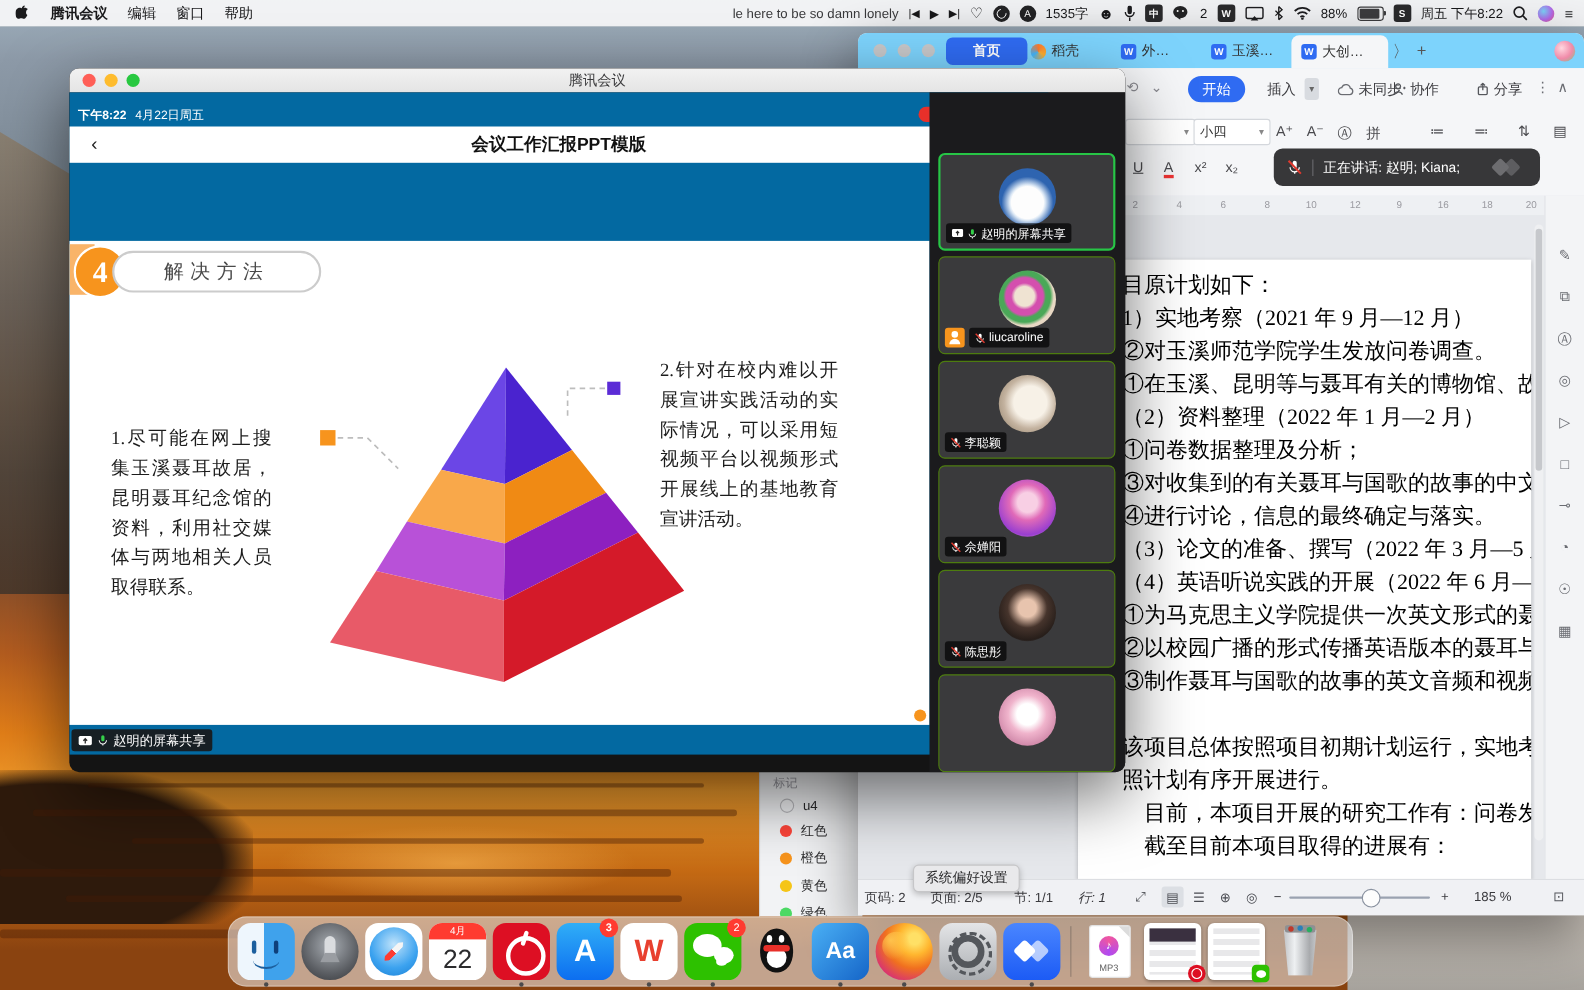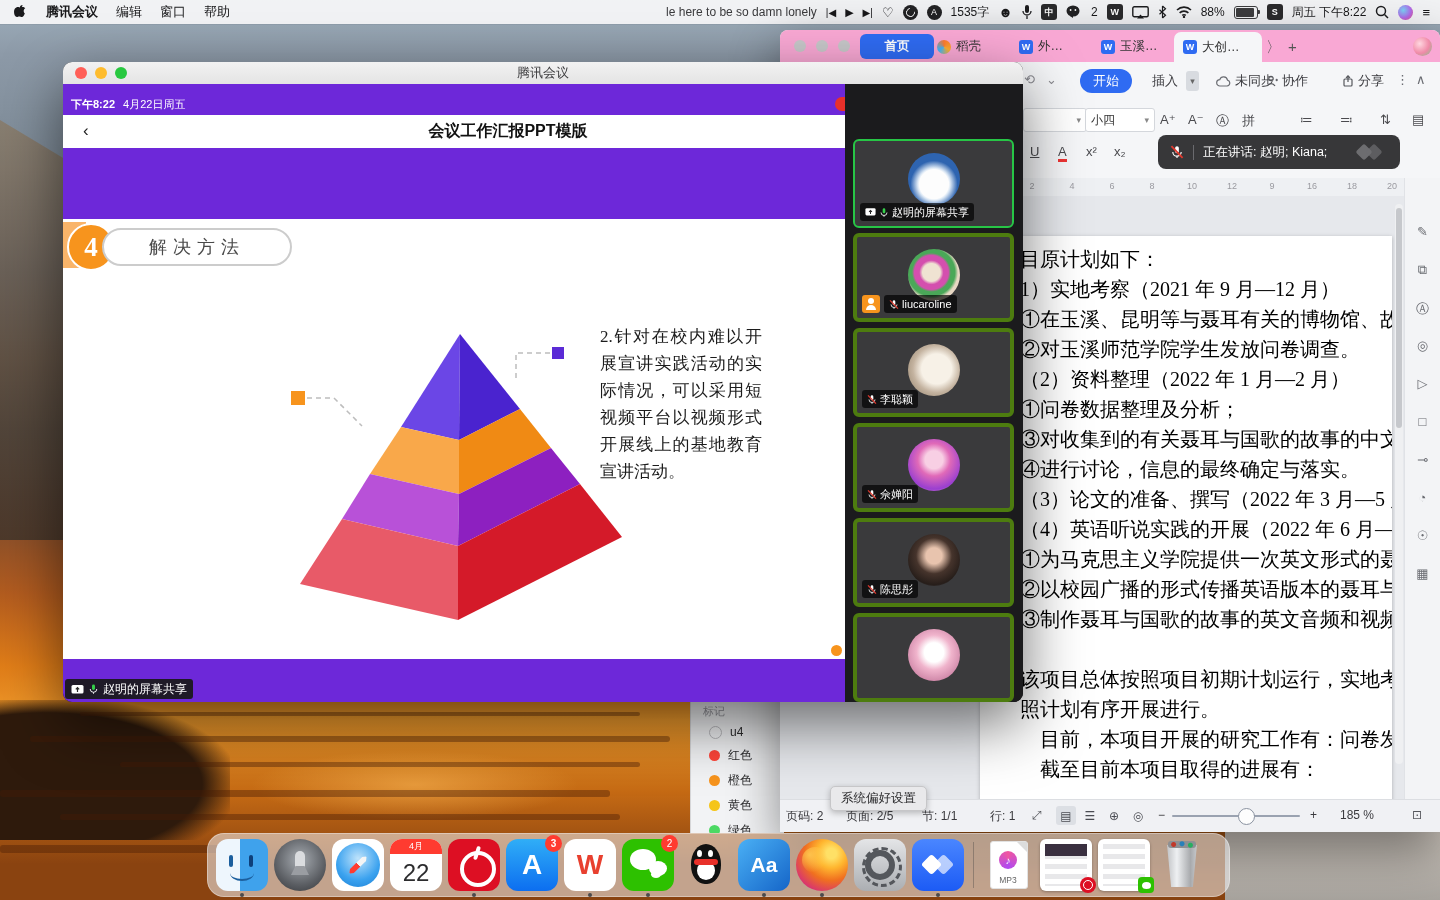--- a/index.html
+++ b/index.html
@@ -29,21 +29,21 @@
   .maga{width:15px;height:15px;border-radius:50%;background:#232325;color:#fff;font-size:9px;display:flex;align-items:center;justify-content:center;}
   
   #finder{position:absolute;left:690px;top:698px;width:93px;height:134px;background:#f2f3f5;border-left:1px solid #d6d6d8;border-top:1px solid #d6d6d8;font-size:12px;color:#2c2c2e;overflow:hidden;}
   #finder .hdr{color:#93939a;font-size:11px;margin:5px 0 2px 12px;}
   .tagrow{display:flex;align-items:center;gap:8px;padding:4px 0 4px 18px;}
   .tagdot{width:11px;height:11px;border-radius:50%;}
   .t0{border:1.5px solid #b9b9bd;background:transparent;}
   .t1{background:#ff453a;}.t2{background:#f7941d;}.t3{background:#f5c518;}.t4{background:#4cd964;}
   
   #wps{position:absolute;left:780px;top:30px;width:660px;height:802px;background:#f5f6f8;border-radius:8px 8px 0 0;box-shadow:0 18px 50px rgba(0,0,0,.45);}
-  .wps-tabbar{position:absolute;left:0;top:0;right:0;height:32px;background:#f9a8d4;border-radius:8px 8px 0 0;}
+  .wps-tabbar{position:absolute;left:0;top:0;right:0;height:32px;background:#7dd3fc;border-radius:8px 8px 0 0;}
   .tl{position:absolute;top:10px;width:12px;height:12px;border-radius:50%;background:#c7c7c9;}
   .wtab{position:absolute;top:4px;height:25px;display:flex;align-items:center;gap:5px;font-size:12.5px;color:#333;padding:0 9px;border-radius:6px;}
   .wtab.home{background:#2f6bf2;color:#fff;font-weight:bold;justify-content:center;}
   .wtab.active{top:2px;height:30px;background:#f5f6f8;border-radius:7px 7px 0 0;}
   .tabw{width:14px;height:14px;border-radius:3px;background:#2f6bf2;color:#fff;font-size:9px;font-weight:bold;display:flex;align-items:center;justify-content:center;}
   .docer{width:14px;height:14px;border-radius:50%;background:conic-gradient(#ff7a2f,#ffb02f,#3fb6ff,#ff7a2f);}
   .tabplus,.tabchev{position:absolute;top:8px;color:#555;font-size:15px;}
   .wps-avatar{position:absolute;right:8px;top:7px;width:19px;height:19px;border-radius:50%;background:radial-gradient(circle at 35% 35%,#ffd7e0,#f08aa8 55%,#7ac88a);}
   .wps-toolbar{position:absolute;left:0;top:32px;right:0;height:38px;background:#f5f6f8;display:block;font-size:13px;color:#333;}
   .pill-start{position:absolute;left:300px;top:7px;width:52px;height:24px;background:#2f6bf2;color:#fff;border-radius:12px;display:flex;align-items:center;justify-content:center;font-size:13px;}
@@ -72,42 +72,42 @@
   
   #toast{position:absolute;left:1158px;top:135px;width:242px;height:34px;background:rgba(40,40,42,.93);border-radius:8px;display:flex;align-items:center;gap:9px;padding:0 12px;box-sizing:border-box;color:#fff;font-size:12.5px;}
   #toast .div{width:1px;height:15px;background:#6a6a6e;}
   .tm-logo{margin-left:auto;position:relative;width:30px;height:16px;opacity:.55;}
   .tm-logo i{position:absolute;top:2px;width:12px;height:12px;background:#9a9a9e;border-radius:2px;transform:rotate(45deg);}
   .tm-logo i:nth-child(2){left:10px;opacity:.7;}
   
   #meeting{position:absolute;left:63px;top:62px;width:960px;height:640px;border-radius:9px;overflow:hidden;box-shadow:0 22px 60px rgba(0,0,0,.55);background:#141414;}
   .mt-titlebar{position:absolute;left:0;top:0;right:0;height:22px;background:linear-gradient(180deg,#f2f2f2,#e4e4e4);display:flex;align-items:center;justify-content:center;font-size:13px;color:#3c3c3e;}
   .lamp{position:absolute;top:5px;width:12px;height:12px;border-radius:50%;}
-  .mt-main{position:absolute;left:0;top:22px;width:890px;bottom:0;background:#6d28d9;}
+  .mt-main{position:absolute;left:0;top:22px;width:890px;bottom:16px;background:#0369a1;}
   .ph-status{position:absolute;left:0;top:11px;right:0;height:18px;color:#fff;font-size:11px;display:flex;align-items:center;}
   .ph-right{position:absolute;right:6px;top:0;height:18px;display:flex;align-items:center;gap:5px;}
   .rec-pill{width:36px;height:14px;border-radius:7px;background:#e8302a;display:flex;align-items:center;justify-content:center;}
   .rec-pill i{width:8px;height:8px;border:1.6px solid #fff;border-radius:50%;}
   .odot{width:6px;height:6px;border-radius:50%;background:#f7941d;}
   .ph-batt{width:19px;height:9px;border:1px solid #9a9a9a;border-radius:2px;position:relative;}
   .ph-batt i{position:absolute;left:1px;top:1px;bottom:1px;width:45%;background:#fff;}
   .ph-nav{position:absolute;left:0;top:31px;right:0;height:33px;background:#fff;display:flex;align-items:center;justify-content:center;font-size:16px;font-weight:bold;color:#111;}
   .back-chev{position:absolute;left:20px;top:6px;font-size:17px;color:#222;font-weight:normal;}
   .mp-capsule{position:absolute;right:12px;top:5px;width:66px;height:23px;border:1px solid #e3e3e5;border-radius:12px;background:#fff;display:flex;align-items:center;font-size:11px;color:#333;}
   .mp-capsule .half{flex:1;text-align:center;}
   .mp-capsule .sep{width:1px;height:13px;background:#e3e3e5;}
   .slide{position:absolute;left:0;top:135px;width:782px;height:440px;background:#fff;overflow:hidden;}
   .ghost-sq{position:absolute;left:0;top:3px;width:23px;height:46px;background:#f9b469;}
   .step-circle{position:absolute;left:4px;top:4px;width:44px;height:44px;border-radius:50%;background:#f7941d;border:2px solid #fff;color:#fff;font-size:27px;font-weight:bold;display:flex;align-items:center;justify-content:center;font-family:"Liberation Serif",serif;}
   .step-pill{position:absolute;left:39px;top:9px;width:186px;height:34px;border:2px solid #cccccc;border-radius:19px;background:#fff;display:flex;align-items:center;justify-content:center;font-size:18px;letter-spacing:6px;color:#4a4a4a;}
   .slide-text{position:absolute;font-family:"Liberation Serif","DejaVu Serif",serif;font-size:17px;line-height:27px;color:#1c1c1c;text-align:justify;}
   .pagedot{position:absolute;left:768px;top:426px;width:11px;height:11px;border-radius:50%;background:#f7941d;}
   .share-chip{position:absolute;left:2px;bottom:3px;height:20px;background:rgba(25,25,25,.92);border-radius:3px;display:flex;align-items:center;gap:4px;padding:0 6px;color:#fff;font-size:12px;}
   .mt-sidebar{position:absolute;left:782px;top:22px;width:178px;bottom:0;background:#1b1b1d;overflow:hidden;}
-  .thumb{position:absolute;left:8px;width:161px;height:89px;background:#3a3a3c;border:4px solid #4d7c0f;border-radius:6px;box-sizing:border-box;overflow:hidden;}
+  .thumb{position:absolute;left:8px;width:161px;height:89px;background:#3a3a3c;border:1px solid #4d7c0f;border-radius:6px;box-sizing:border-box;overflow:hidden;}
   .thumb.speaking{border:2px solid #27c546;}
   .tavatar{position:absolute;left:50%;top:12px;transform:translateX(-50%);width:52px;height:52px;border-radius:50%;}
   .av0{background:radial-gradient(circle at 50% 60%,#fdfdfd 0 36%,#dce8f5 40%,#2e64b0 58%);}
   .av1{background:radial-gradient(circle at 45% 45%,#efe3d2 0 22%,#d44fae 30% 42%,#4aa858 48% 58%,#e8d8c4 66%);}
   .av2{background:radial-gradient(circle at 55% 48%,#f7f1e7 0 38%,#c4b3a0 60%,#86765f 100%);}
   .av3{background:radial-gradient(circle at 50% 40%,#f8cfe4 0 22%,#e06ab8 40%,#9a3fd0 72%,#f0a8c8 100%);}
   .av4{background:radial-gradient(circle at 50% 42%,#e8c4ae 0 20%,#46342c 45%,#271e1a 72%,#4e5a68 100%);}
   .av5{background:radial-gradient(circle at 50% 45%,#fff 0 25%,#f0b4cc 45%,#cf87a8 75%);}
   .tchip{position:absolute;left:5px;bottom:5px;height:18px;background:rgba(0,0,0,.68);border-radius:3px;display:flex;align-items:center;gap:3px;padding:0 5px;color:#fff;font-size:11px;white-space:nowrap;}
   .hostbadge{position:absolute;left:5px;bottom:5px;width:18px;height:18px;background:#f7941d;border-radius:3px;display:flex;align-items:center;justify-content:center;}
@@ -385,22 +385,22 @@
     <span class="rnum" style="left:482px;">9</span>
     <span class="rnum" style="left:522px;">16</span>
     <span class="rnum" style="left:562px;">18</span>
     <span class="rnum" style="left:602px;">20</span>
   </div>
   <div class="wps-doc">
     <div class="page">
       <div class="doc-text">
         <div class="dline">目原计划如下：</div>
         <div class="dline">1）实地考察（2021 年 9 月—12 月）</div>
+        <div class="dline">②对玉溪师范学院学生发放问卷调查。</div>
         <div class="dline">①在玉溪、昆明等与聂耳有关的博物馆、故</div>
-        <div class="dline">②对玉溪师范学院学生发放问卷调查。</div>
         <div class="dline">（2）资料整理（2022 年 1 月—2 月）</div>
         <div class="dline">①问卷数据整理及分析；</div>
         <div class="dline">③对收集到的有关聂耳与国歌的故事的中文</div>
         <div class="dline">④进行讨论，信息的最终确定与落实。</div>
         <div class="dline">（3）论文的准备、撰写（2022 年 3 月—5 月）</div>
         <div class="dline">（4）英语听说实践的开展（2022 年 6 月—11</div>
         <div class="dline">①为马克思主义学院提供一次英文形式的聂</div>
         <div class="dline">②以校园广播的形式传播英语版本的聂耳与</div>
         <div class="dline">③制作聂耳与国歌的故事的英文音频和视频</div>
         <div class="dline"></div>
@@ -424,21 +424,21 @@
     <span class="sic" style="top:236px;">□</span>
     <span class="sic" style="top:274px;">⊸</span>
     <span class="sic" style="top:312px;">◔</span>
     <span class="sic" style="top:350px;">☉</span>
     <span class="sic" style="top:388px;">▦</span>
   </div>
   <div class="wps-status">
     <span class="st" style="left:6px;">页码: 2</span>
     <span class="st" style="left:66px;">页面: 2/5</span>
     <span class="st" style="left:142px;">节: 1/1</span>
-    <span class="st" style="left:210px;">行: 1</span>
+    <span class="st" style="left:200px;font-style:italic;">行: 1</span>
     <span class="st" style="left:252px;color:#55575c;">⤢</span>
     <span class="viewic sel" style="left:276px;">▤</span>
     <span class="viewic" style="left:300px;">☰</span>
     <span class="viewic" style="left:324px;">⊕</span>
     <span class="viewic" style="left:348px;">◎</span>
     <span class="st" style="left:378px;">−</span>
     <span class="zoom-track"></span>
     <span class="zoom-knob"></span>
     <span class="st" style="left:530px;">+</span>
     <span class="st" style="left:560px;">185 %</span>
@@ -492,20 +492,21 @@
       <span class="mp-capsule">
         <span class="half">•••</span>
         <span class="sep"></span>
         <span class="half">◉</span>
       </span>
     </div>
     <div class="slide">
       <div class="ghost-sq"></div>
       <div class="step-circle">4</div>
       <div class="step-pill">解决方法</div>
+      <div class="slide-text" style="left:38px;top:166px;width:146px;">1.尽可能在网上搜集玉溪聂耳故居，昆明聂耳纪念馆的资料，利用社交媒体与两地相关人员取得联系。</div>
       <div class="slide-text" style="left:537px;top:104px;width:162px;">2.针对在校内难以开展宣讲实践活动的实际情况，可以采用短视频平台以视频形式开展线上的基地教育宣讲活动。</div>
       <svg width="360" height="310" style="position:absolute;left:217px;top:103px;">
         <polygon points="180,12 121,105 179,118" fill="#6b46e6"></polygon>
         <polygon points="180,12 240,87 179,118" fill="#4a23cf"></polygon>
         <polygon points="121,105 90,152 179,172 179,118" fill="#f9a84a"></polygon>
         <polygon points="179,118 179,172 271,126 240,87" fill="#f08a14"></polygon>
         <polygon points="90,152 62,197 178,224 179,172" fill="#b851d8"></polygon>
         <polygon points="179,172 178,224 300,162 271,126" fill="#8d20c0"></polygon>
         <polygon points="62,197 20,262 178,298 178,224" fill="#e85a68"></polygon>
         <polygon points="178,224 178,298 342,215 300,162" fill="#d41a29"></polygon>

